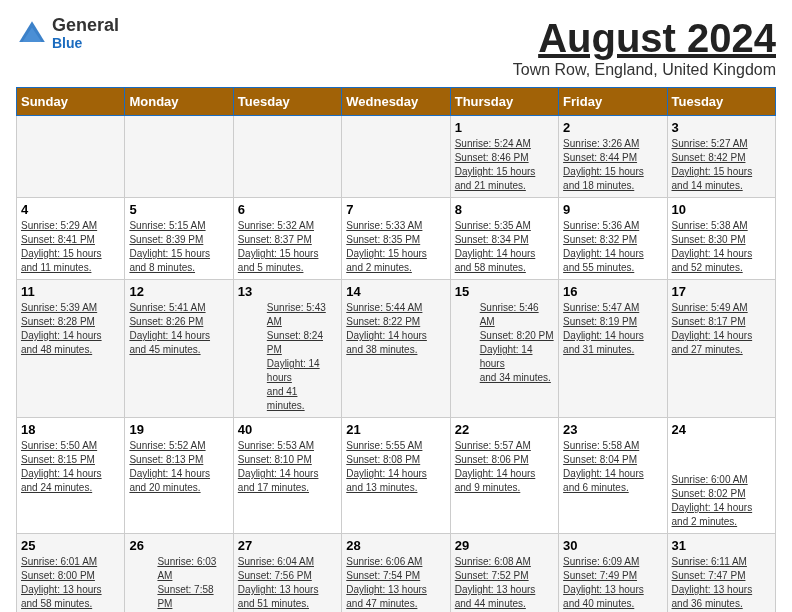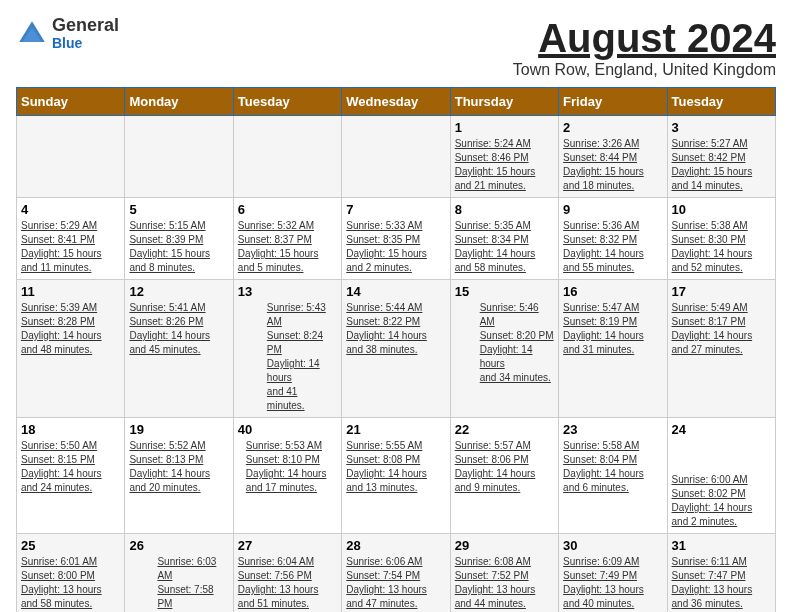--- a/index.html
+++ b/index.html
@@ -269,21 +269,21 @@
         </td>
         <td>
           <span class="day-number">19</span>
           <div class="day-info" style="white-space: pre-line;">Sunrise: 5:52 AM
 Sunset: 8:13 PM
 Daylight: 14 hours
 and 20 minutes.</div>
         </td>
         <td>
           <span class="day-number">40</span>
-          <div class="day-info" style="white-space: pre-line; margin-left: 8px;">Sunrise: 5:53 AM
+          <div class="day-info" style="white-space: pre-line;">Sunrise: 5:53 AM
 Sunset: 8:10 PM
 Daylight: 14 hours
 and 17 minutes.</div>
         </td>
         <td>
           <span class="day-number">21</span>
           <div class="day-info" style="white-space: pre-line;">Sunrise: 5:55 AM
 Sunset: 8:08 PM
 Daylight: 14 hours
 and 13 minutes.</div>

